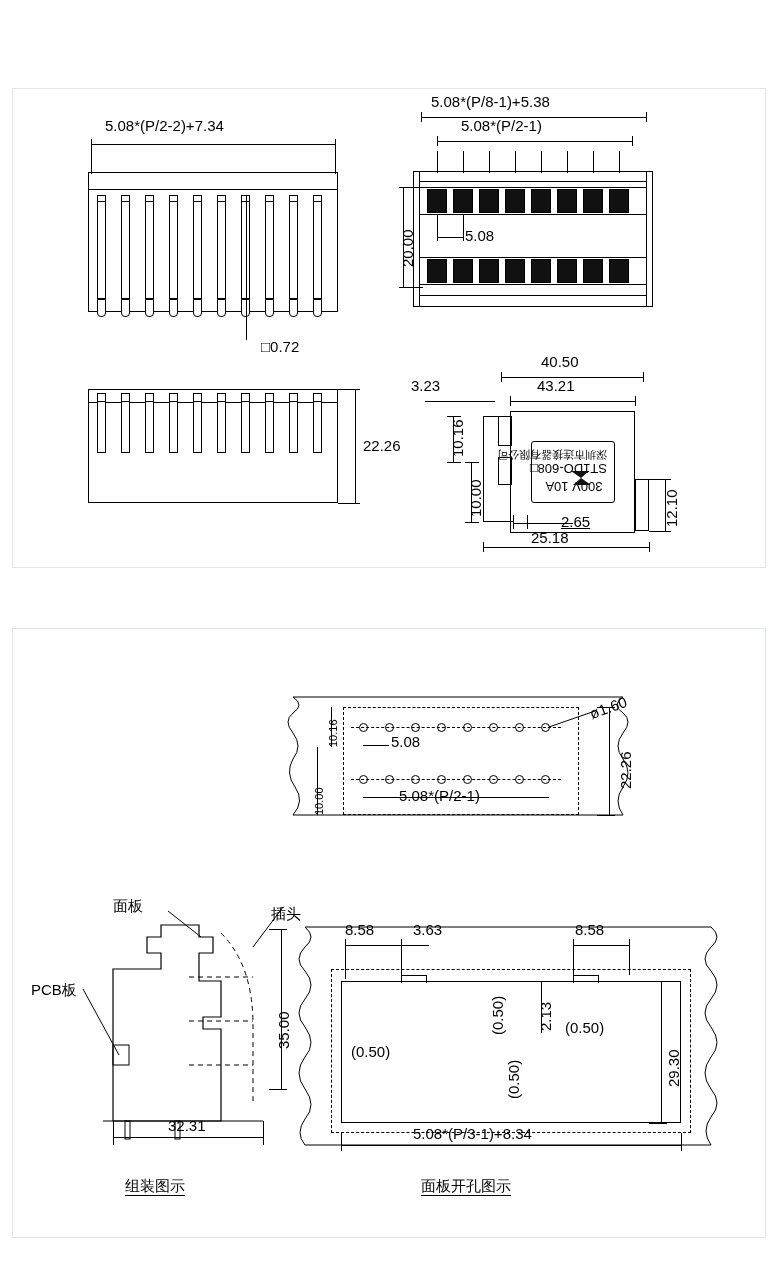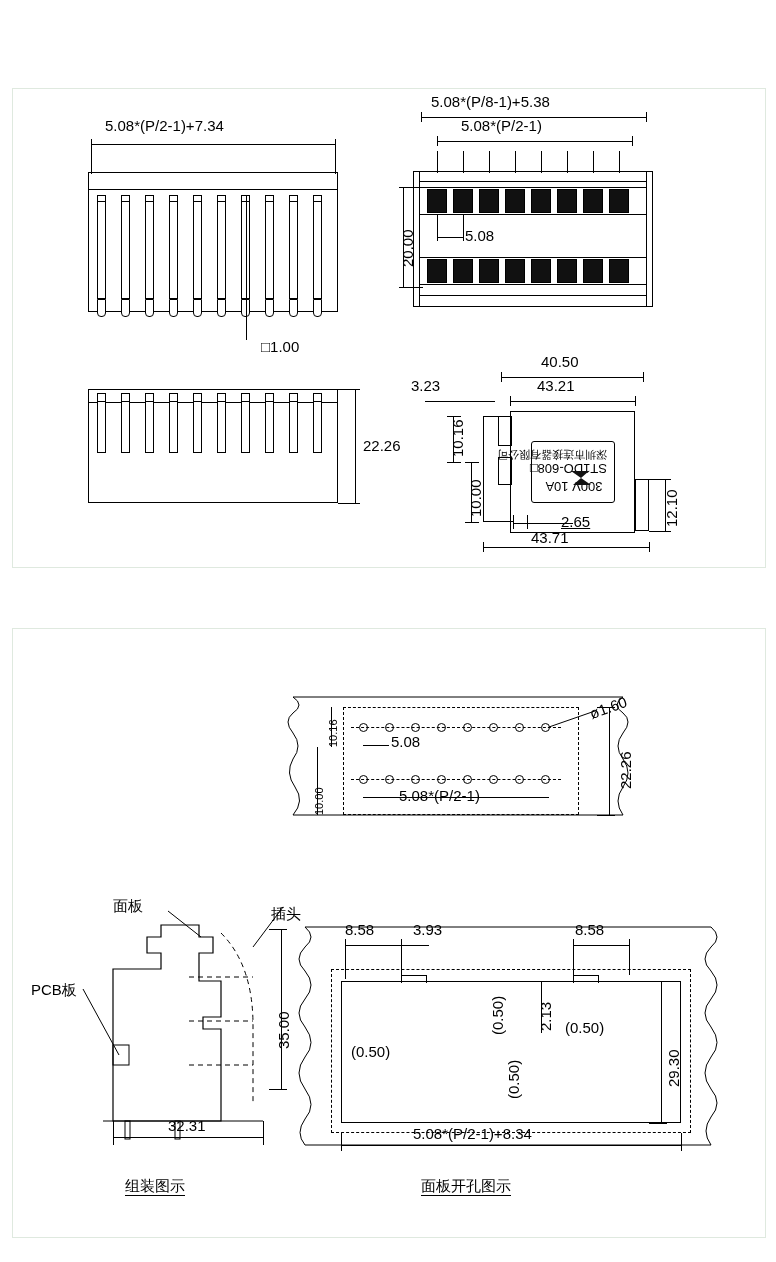--- a/index.html
+++ b/index.html
@@ -27,21 +27,21 @@
 </head>
 <body>
 
 <div class="panel p1">
 
   <div class="ln h" style="left:78px;top:55px;width:245px;"></div>
   <div class="ln v" style="left:78px;top:50px;height:10px;"></div>
   <div class="ln v" style="left:322px;top:50px;height:10px;"></div>
   <div class="ln v" style="left:78px;top:55px;height:30px;"></div>
   <div class="ln v" style="left:322px;top:55px;height:30px;"></div>
-  <div class="lbl" style="left:92px;top:28px;">5.08*(P/2-1)+7.34</div>
+  <div class="lbl" style="left:92px;top:28px;">5.08*(P/2-2)+7.34</div>
 
   <div class="box" style="left:75px;top:83px;width:250px;height:18px;"></div>
   <div class="box" style="left:75px;top:101px;width:250px;height:122px;border-top:none;"></div>
 
   <div class="pin" style="left:84px;top:106px;width:9px;height:104px;"></div>
   <div class="ln h" style="left:84px;top:112px;width:9px;"></div>
   <div class="pin" style="left:84px;top:210px;width:9px;height:18px;border-radius:0 0 4px 4px;"></div>
 
   <div class="pin" style="left:108px;top:106px;width:9px;height:104px;"></div>
   <div class="ln h" style="left:108px;top:112px;width:9px;"></div>
@@ -73,21 +73,21 @@
 
   <div class="pin" style="left:276px;top:106px;width:9px;height:104px;"></div>
   <div class="ln h" style="left:276px;top:112px;width:9px;"></div>
   <div class="pin" style="left:276px;top:210px;width:9px;height:18px;border-radius:0 0 4px 4px;"></div>
 
   <div class="pin" style="left:300px;top:106px;width:9px;height:104px;"></div>
   <div class="ln h" style="left:300px;top:112px;width:9px;"></div>
   <div class="pin" style="left:300px;top:210px;width:9px;height:18px;border-radius:0 0 4px 4px;"></div>
 
   <div class="ln v" style="left:233px;top:106px;height:145px;"></div>
-  <div class="lbl" style="left:248px;top:249px;">□1.00</div>
+  <div class="lbl" style="left:248px;top:249px;">□0.72</div>
 
   <div class="box" style="left:75px;top:300px;width:250px;height:14px;"></div>
   <div class="box" style="left:75px;top:314px;width:250px;height:100px;border-top:none;"></div>
 
   <div class="pin" style="left:84px;top:304px;width:9px;height:60px;"></div>
   <div class="pin" style="left:108px;top:304px;width:9px;height:60px;"></div>
   <div class="pin" style="left:132px;top:304px;width:9px;height:60px;"></div>
   <div class="pin" style="left:156px;top:304px;width:9px;height:60px;"></div>
   <div class="pin" style="left:180px;top:304px;width:9px;height:60px;"></div>
   <div class="pin" style="left:204px;top:304px;width:9px;height:60px;"></div>
@@ -213,21 +213,21 @@
   <div class="box" style="left:622px;top:390px;width:14px;height:52px;"></div>
 
   <div class="ln h" style="left:500px;top:434px;width:60px;"></div>
   <div class="ln v" style="left:500px;top:426px;height:14px;"></div>
   <div class="ln v" style="left:514px;top:426px;height:14px;"></div>
   <div class="lbl" style="left:548px;top:424px;text-decoration:underline;">2.65</div>
 
   <div class="ln h" style="left:470px;top:458px;width:166px;"></div>
   <div class="ln v" style="left:470px;top:453px;height:10px;"></div>
   <div class="ln v" style="left:636px;top:453px;height:10px;"></div>
-  <div class="lbl" style="left:518px;top:440px;">43.71</div>
+  <div class="lbl" style="left:518px;top:440px;">25.18</div>
 </div>
 
 <div class="panel p2">
 
   <svg style="left:270px;top:62px;width:360px;height:140px;">
     <path d="M10,6 Q22,14 10,22 Q0,30 10,42 Q20,55 10,68 Q2,82 12,96 Q22,110 10,124 L340,124 Q330,110 340,96 Q350,82 340,68 Q330,55 340,42 Q350,30 340,22 Q328,14 340,6 Z" fill="none" stroke="#000" stroke-width="1"></path>
   </svg>
 
   <div class="dash" style="left:330px;top:78px;width:236px;height:108px;"></div>
 
@@ -317,21 +317,21 @@
 
   <div class="box" style="left:388px;top:346px;width:26px;height:8px;border-bottom:none;"></div>
   <div class="box" style="left:560px;top:346px;width:26px;height:8px;border-bottom:none;"></div>
 
   <div class="ln h" style="left:332px;top:316px;width:56px;"></div>
   <div class="ln v" style="left:332px;top:310px;height:40px;"></div>
   <div class="ln v" style="left:388px;top:310px;height:36px;"></div>
   <div class="lbl" style="left:332px;top:292px;">8.58</div>
 
   <div class="ln h" style="left:388px;top:316px;width:28px;"></div>
-  <div class="lbl" style="left:400px;top:292px;">3.93</div>
+  <div class="lbl" style="left:400px;top:292px;">3.63</div>
 
   <div class="ln h" style="left:560px;top:316px;width:56px;"></div>
   <div class="ln v" style="left:560px;top:310px;height:36px;"></div>
   <div class="ln v" style="left:616px;top:310px;height:36px;"></div>
   <div class="lbl" style="left:562px;top:292px;">8.58</div>
 
   <div class="lbl" style="left:338px;top:414px;">(0.50)</div>
   <div class="lbl rot90" style="left:476px;top:406px;">(0.50)</div>
   <div class="lbl rot90" style="left:492px;top:470px;">(0.50)</div>
   <div class="lbl" style="left:552px;top:390px;">(0.50)</div>
@@ -340,16 +340,16 @@
   <div class="lbl rot90" style="left:524px;top:402px;">2.13</div>
 
   <div class="ln v" style="left:648px;top:352px;height:142px;"></div>
   <div class="ln h" style="left:636px;top:352px;width:18px;"></div>
   <div class="ln h" style="left:636px;top:494px;width:18px;"></div>
   <div class="lbl rot90" style="left:652px;top:458px;">29.30</div>
 
   <div class="ln h" style="left:328px;top:516px;width:340px;"></div>
   <div class="ln v" style="left:328px;top:504px;height:18px;"></div>
   <div class="ln v" style="left:668px;top:504px;height:18px;"></div>
-  <div class="lbl" style="left:400px;top:496px;">5.08*(P/2-1)+8.34</div>
+  <div class="lbl" style="left:400px;top:496px;">5.08*(P/3-1)+8.34</div>
 
   <div class="cap" style="left:408px;top:548px;">面板开孔图示</div>
 </div>
 
 </body></html>

